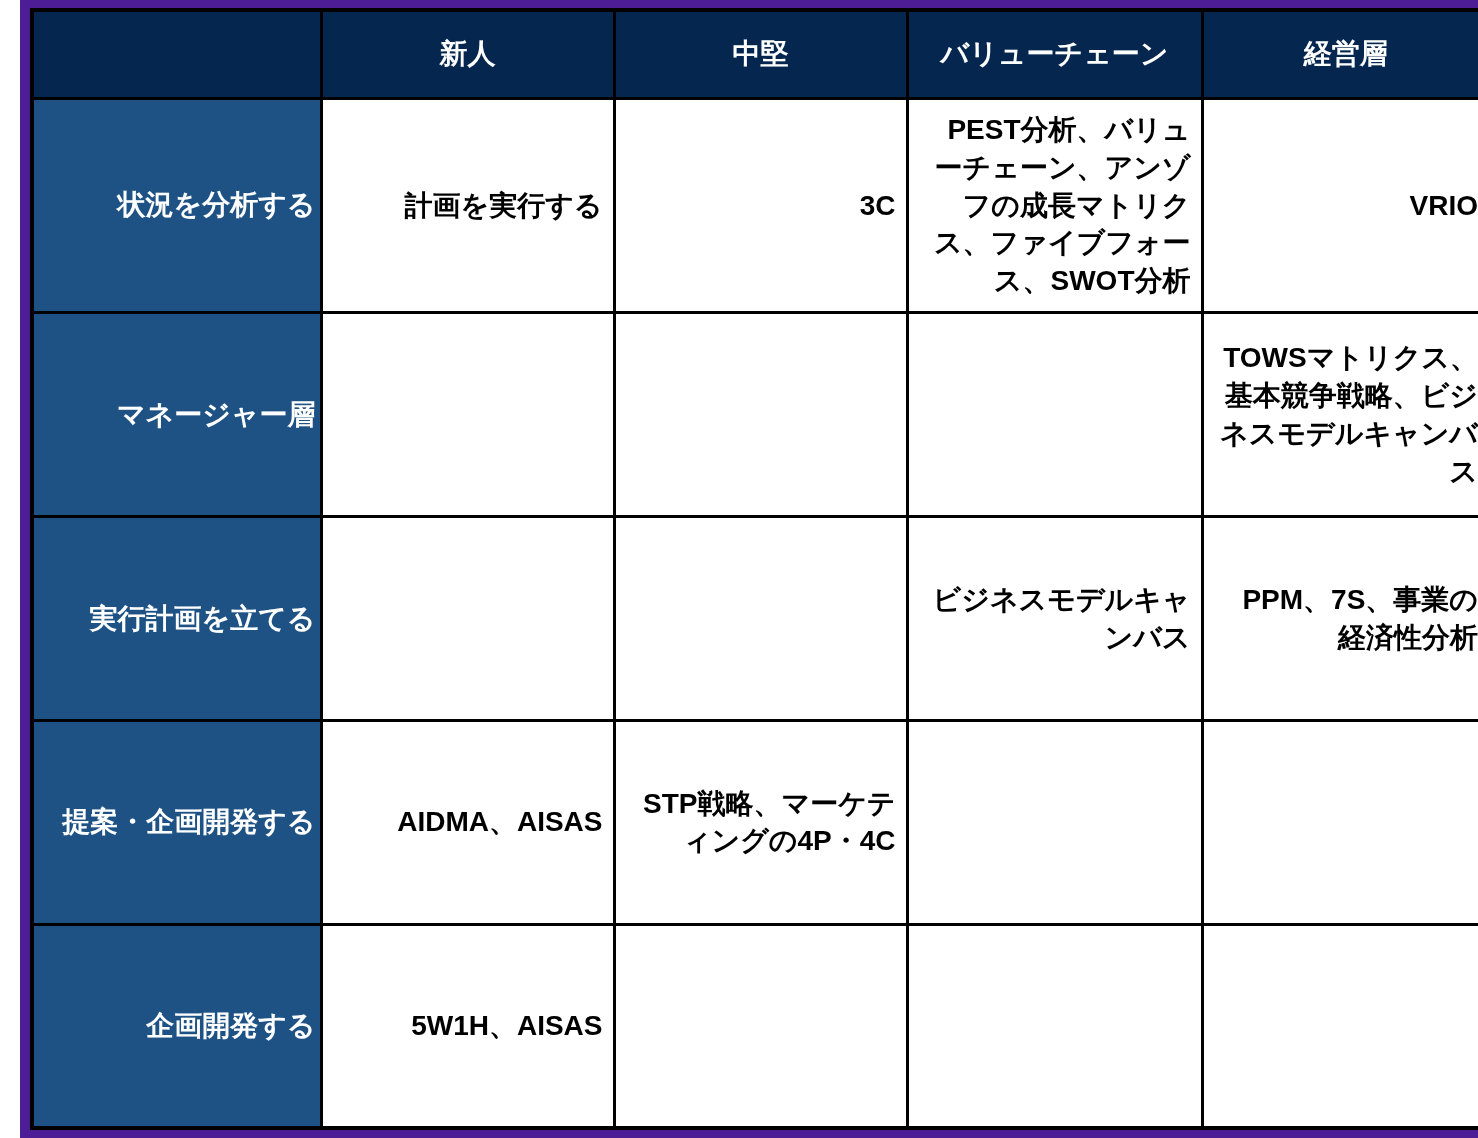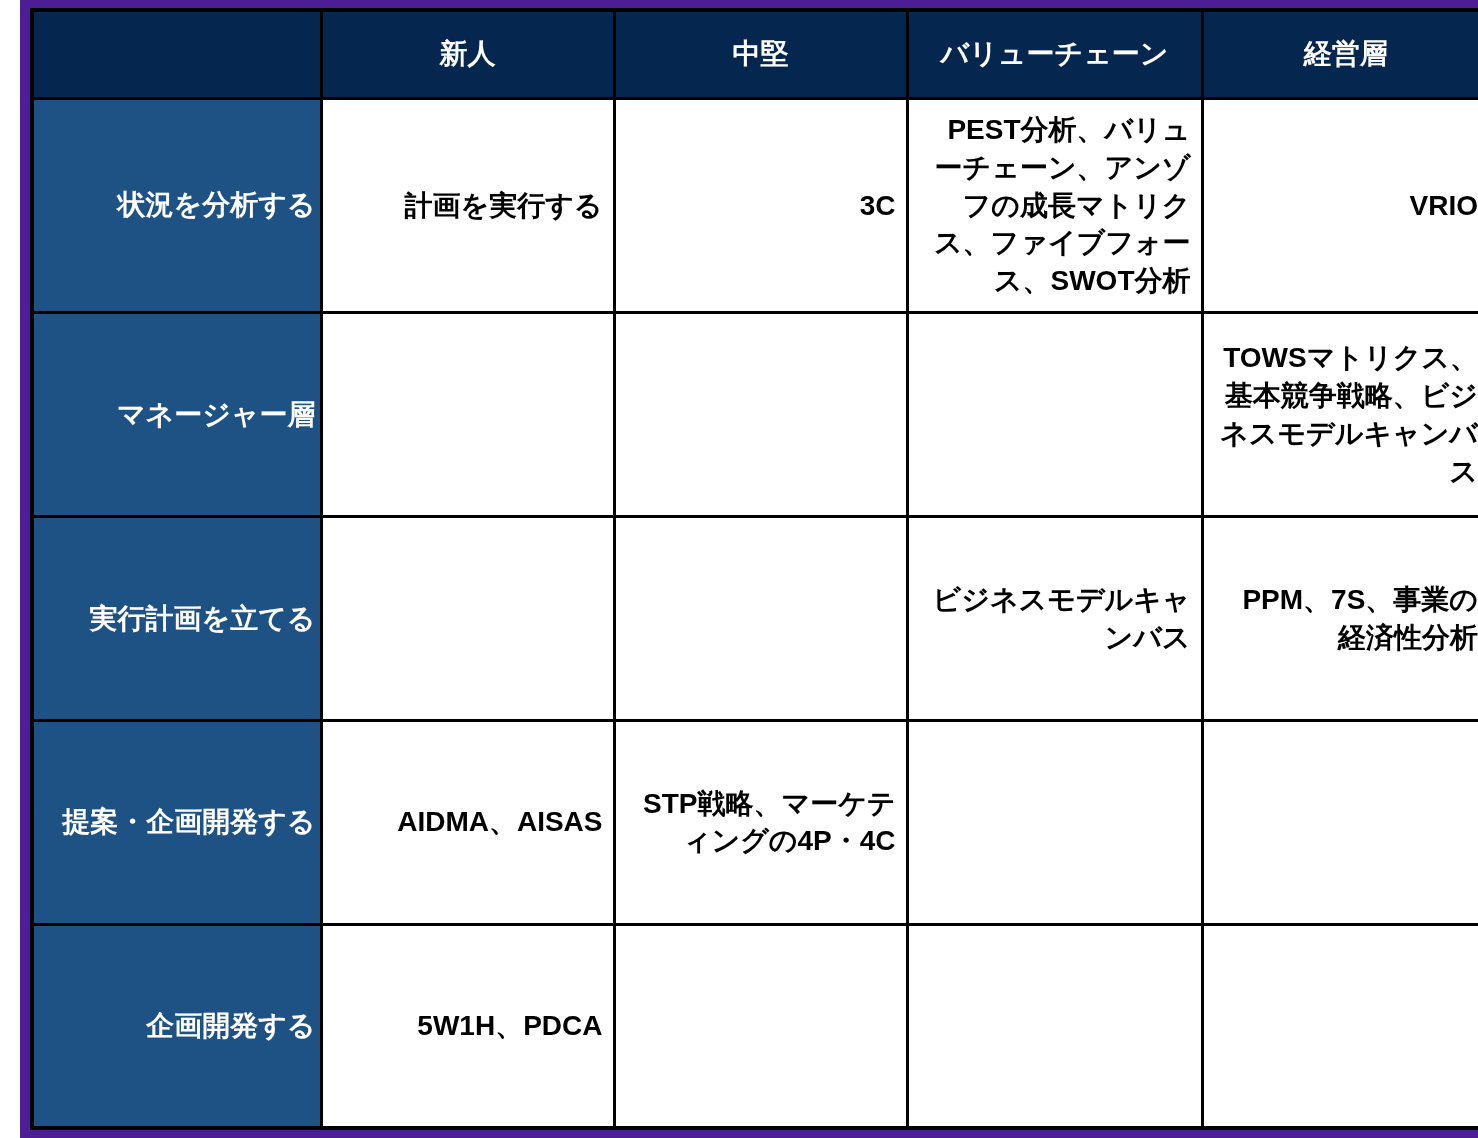--- a/index.html
+++ b/index.html
@@ -109,20 +109,20 @@
       </tr>
       <tr>
         <th class="rowhead">提案・企画開発する</th>
         <td class="cell">AIDMA、AISAS</td>
         <td class="cell">STP戦略、マーケティングの4P・4C</td>
         <td class="cell"></td>
         <td class="cell"></td>
       </tr>
       <tr>
         <th class="rowhead">企画開発する</th>
-        <td class="cell">5W1H、PDCA</td>
+        <td class="cell">5W1H、AISAS</td>
         <td class="cell"></td>
         <td class="cell"></td>
         <td class="cell"></td>
       </tr>
     </tbody>
   </table>
 </div>
 
 </body></html>

